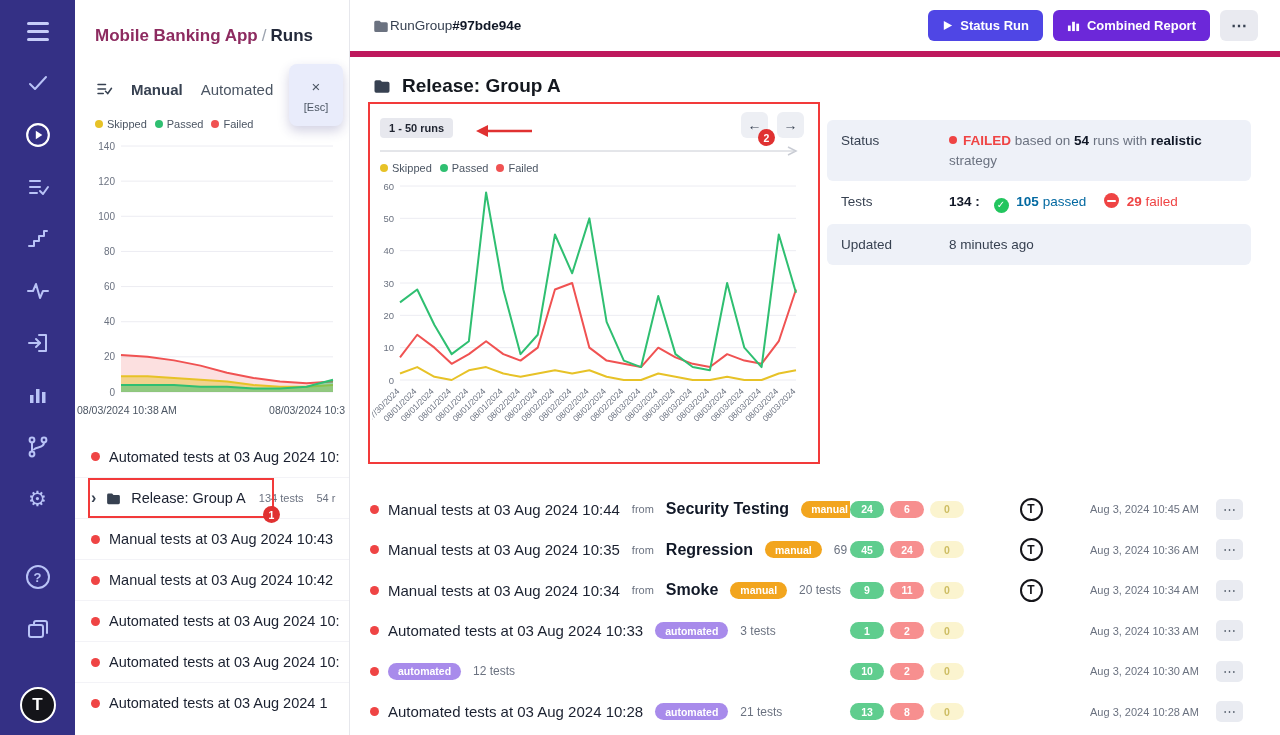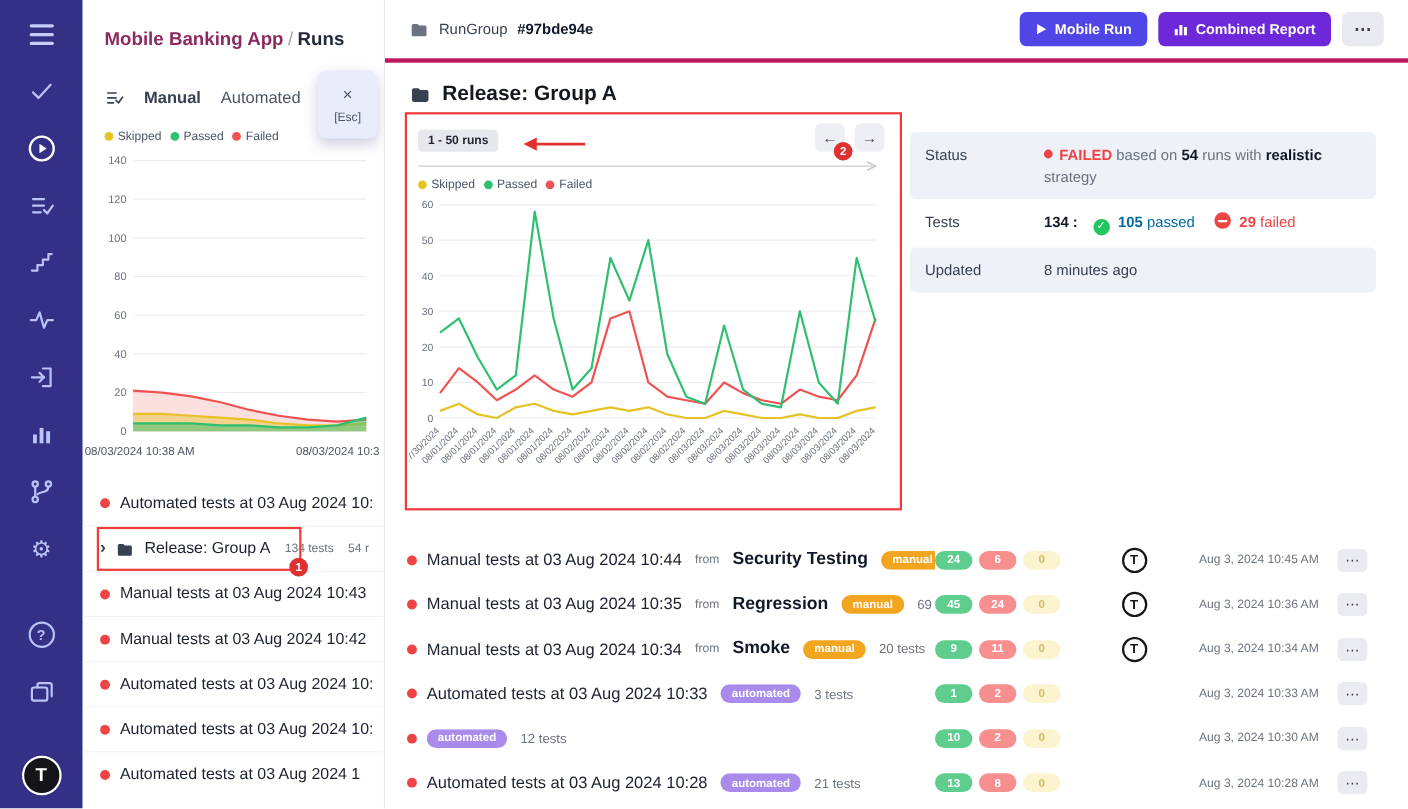--- a/index.html
+++ b/index.html
@@ -38,21 +38,21 @@
   .mini-chart { margin:10px 0 0 6px; }
   .axis-labels { display:flex; justify-content:space-between; font-size:10.5px; color:#4b5563; padding:2px 4px 0 2px; white-space:nowrap; overflow:hidden; }
   .left-list { margin-top:20px; position:relative; }
   .left-item { height:41px; display:flex; align-items:center; gap:9px; padding:0 10px 0 16px; font-size:14.5px; color:#1b2130; white-space:nowrap; overflow:hidden; cursor:pointer; border-top:1px solid #f3f3f7; }
   .dot { width:9px; height:9px; border-radius:50%; background:#ef4444; flex:none; }
   .chev { color:#374151; font-size:16px; font-weight:bold; flex:none; }
   .meta { font-size:11px; color:#6b7280; margin-left:4px; flex:none; }
 
   
   .main { flex:1; position:relative; overflow:hidden; }
-  .main-header { height:57px; display:flex; align-items:center; gap:9px; padding:0 22px; border-bottom:4px solid #be185d; }
+  .main-header { height:57px; display:flex; align-items:center; padding:0 22px; border-bottom:6px solid #be185d; }
   .rg-label { font-size:13.5px; color:#374151; }
   .rg-id { font-size:13.5px; color:#111827; font-weight:bold; }
   .hdr-right { margin-left:auto; display:flex; gap:10px; align-items:center; }
   .btn { border:none; border-radius:6px; color:#fff; font-size:13px; font-weight:bold; padding:8px 14px; display:flex; align-items:center; gap:7px; cursor:pointer; font-family:inherit; }
   .btn-primary { background:#4f46e5; }
   .btn-report { background:#6c28d9; }
   .btn-more { background:#e9eaf0; color:#374151; font-size:16px; font-weight:bold; border:none; border-radius:6px; width:38px; height:31px; cursor:pointer; }
   .title-row { display:flex; align-items:center; gap:10px; padding:18px 22px 0; }
   .page-title { font-size:19px; font-weight:bold; color:#14181f; }
 
@@ -296,21 +296,21 @@
       <svg width="18" height="18" viewBox="0 0 24 24">
           <path d="M3 7a2 2 0 0 1 2-2h5l2 2h7a2 2 0 0 1 2 2v9a2 2 0 0 1-2 2H5a2 2 0 0 1-2-2z" fill="#6b7280"></path>
         </svg>
       <span class="rg-label">RunGroup</span>
       <span class="rg-id">#97bde94e</span>
       <div class="hdr-right">
         <button class="btn btn-primary">
           <svg width="11" height="11" viewBox="0 0 12 12">
               <polygon points="2 1 11 6 2 11" fill="#fff"></polygon>
             </svg>
-          <span>Mobile Run</span>
+          <span>Status Run</span>
         </button>
         <button class="btn btn-report">
           <svg width="13" height="13" viewBox="0 0 14 14">
               <rect x="1" y="7" width="3" height="6" fill="#fff"></rect>
               <rect x="5.5" y="3" width="3" height="10" fill="#fff"></rect>
               <rect x="10" y="5" width="3" height="8" fill="#fff"></rect>
             </svg>
           <span>Combined Report</span>
         </button>
         <button class="btn-more">⋯</button>

